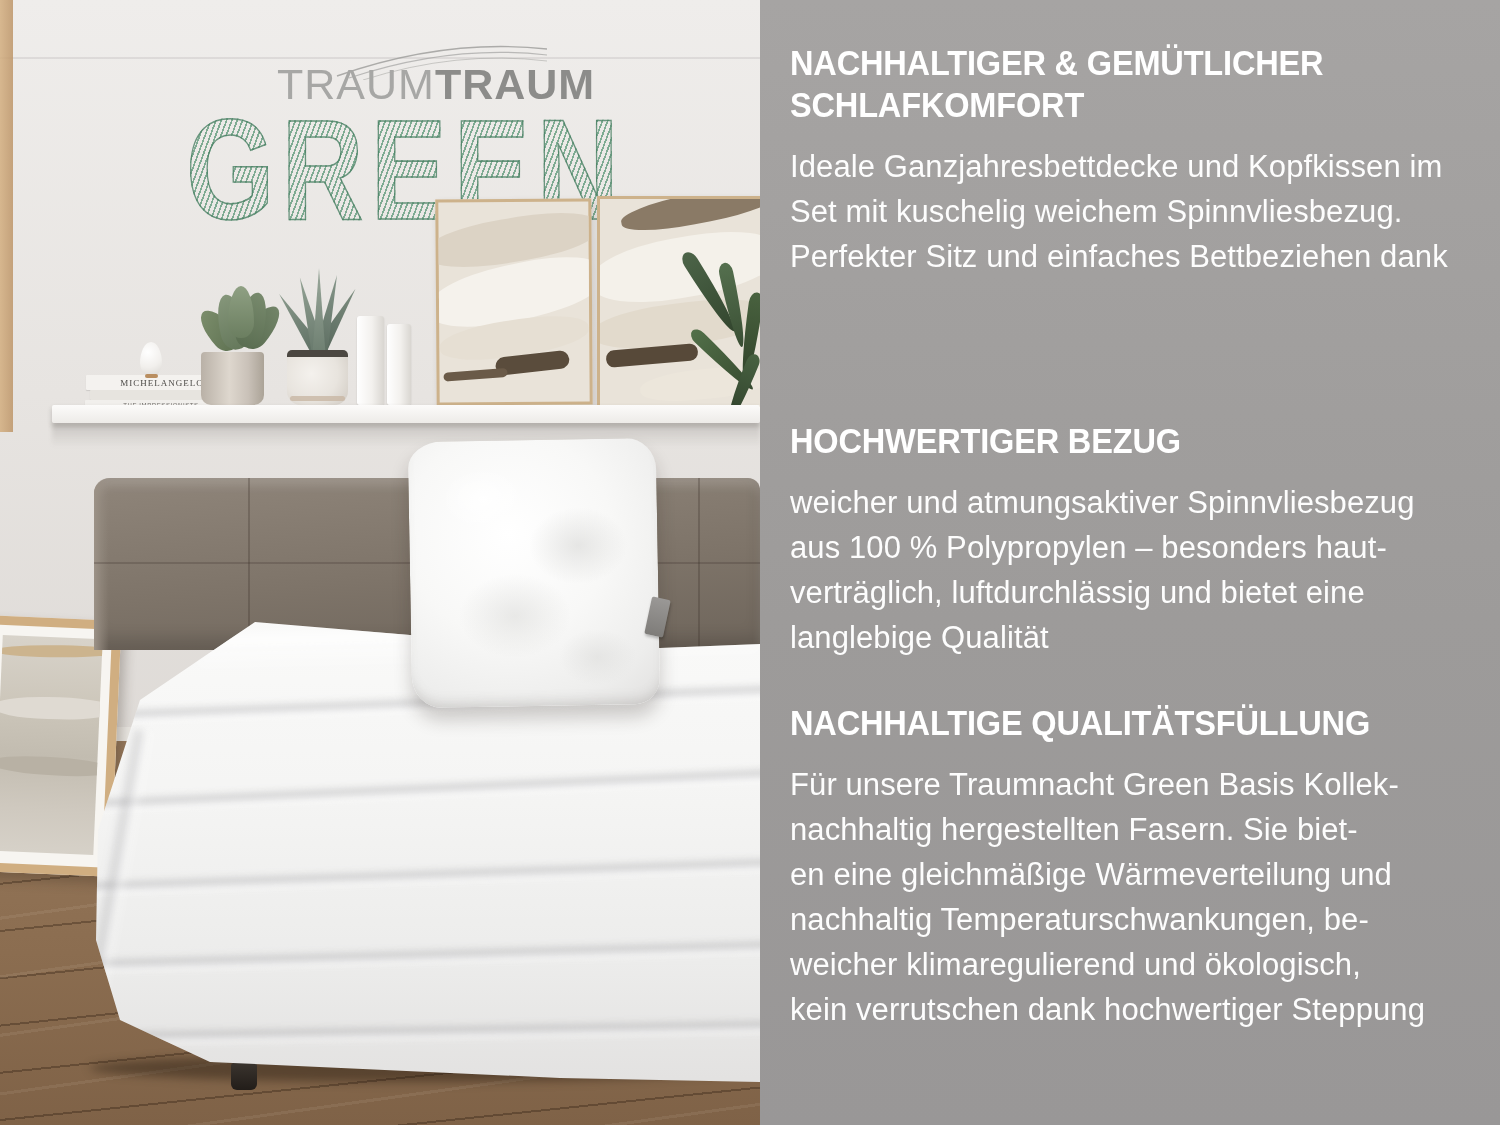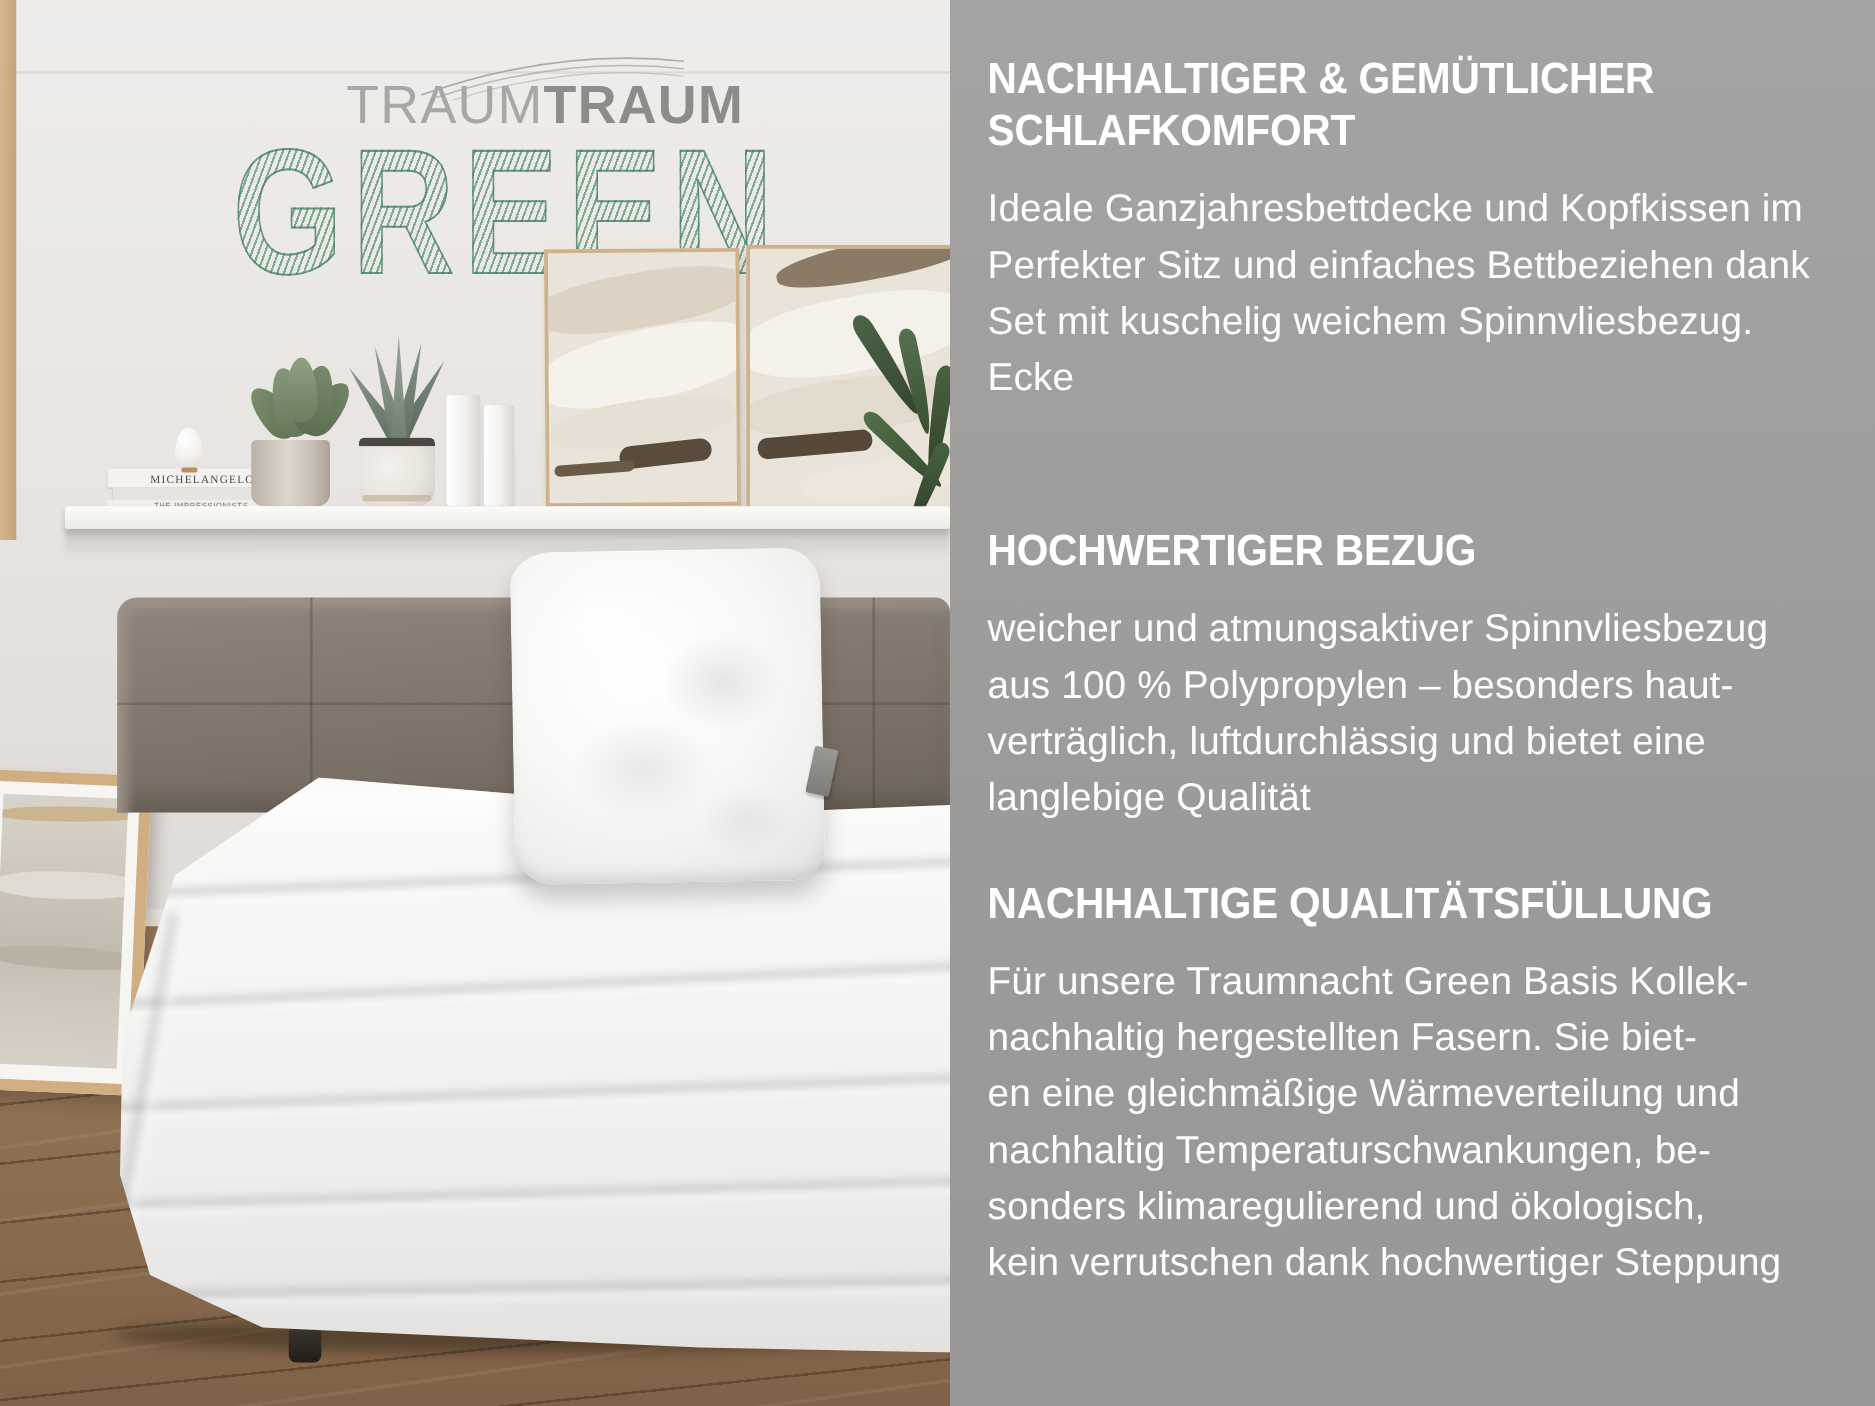--- a/index.html
+++ b/index.html
@@ -219,23 +219,22 @@
 
   <div class="panel">
 
     <div class="section s1">
       <div class="heading">
         <div>NACHHALTIGER &amp; GEMÜTLICHER</div>
         <div>SCHLAFKOMFORT</div>
       </div>
       <div class="bodytext">
         <div>Ideale Ganzjahresbettdecke und Kopfkissen im</div>
+        <div>Set mit kuschelig weichem Spinnvliesbezug.</div>
         <div>Perfekter Sitz und einfaches Bettbeziehen dank</div>
-        <div>Set mit kuschelig weichem Spinnvliesbezug.</div>
-        <div>Ecke</div>
       </div>
     </div>
 
     <div class="section s2">
       <div class="heading">
         <div>HOCHWERTIGER BEZUG</div>
       </div>
       <div class="bodytext">
         <div>weicher und atmungsaktiver Spinnvliesbezug</div>
         <div>aus 100 % Polypropylen – besonders haut-</div>
@@ -246,19 +245,19 @@
 
     <div class="section s3">
       <div class="heading">
         <div>NACHHALTIGE QUALITÄTSFÜLLUNG</div>
       </div>
       <div class="bodytext">
         <div>Für unsere Traumnacht Green Basis Kollek-</div>
         <div>nachhaltig hergestellten Fasern. Sie biet-</div>
         <div>en eine gleichmäßige Wärmeverteilung und</div>
         <div>nachhaltig Temperaturschwankungen, be-</div>
-        <div>sonders klimaregulierend und ökologisch,</div>
+        <div>weicher klimaregulierend und ökologisch,</div>
         <div>kein verrutschen dank hochwertiger Steppung</div>
       </div>
     </div>
 
   </div>
 </div>
 
 </body></html>

